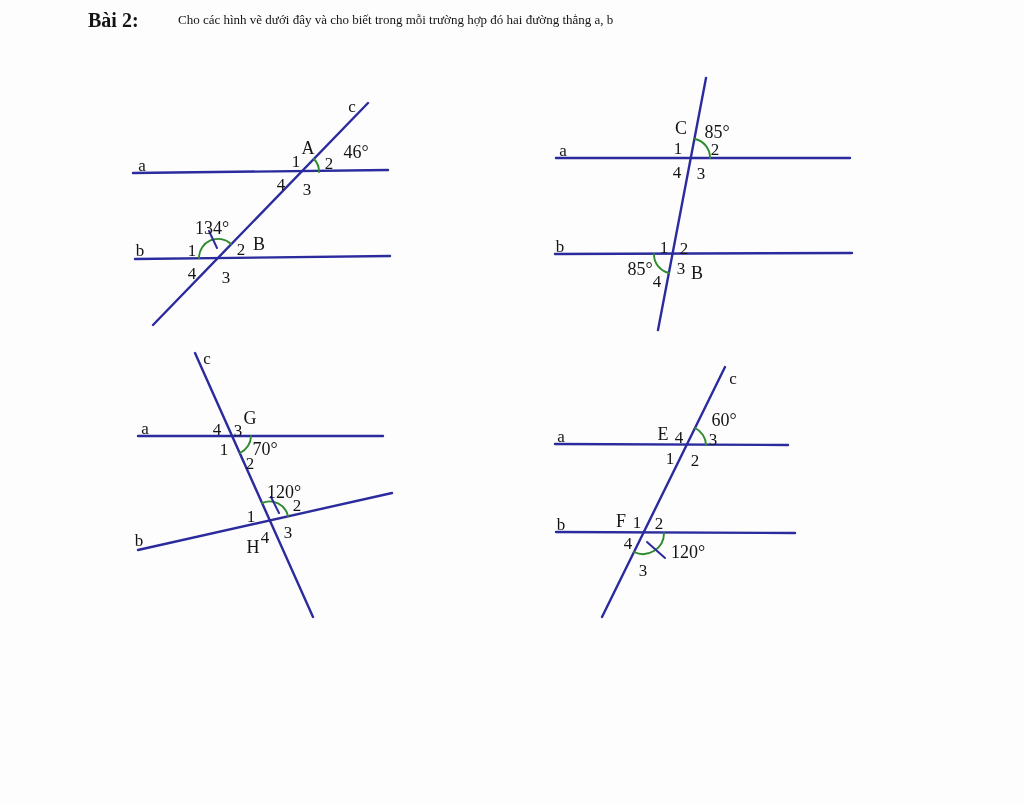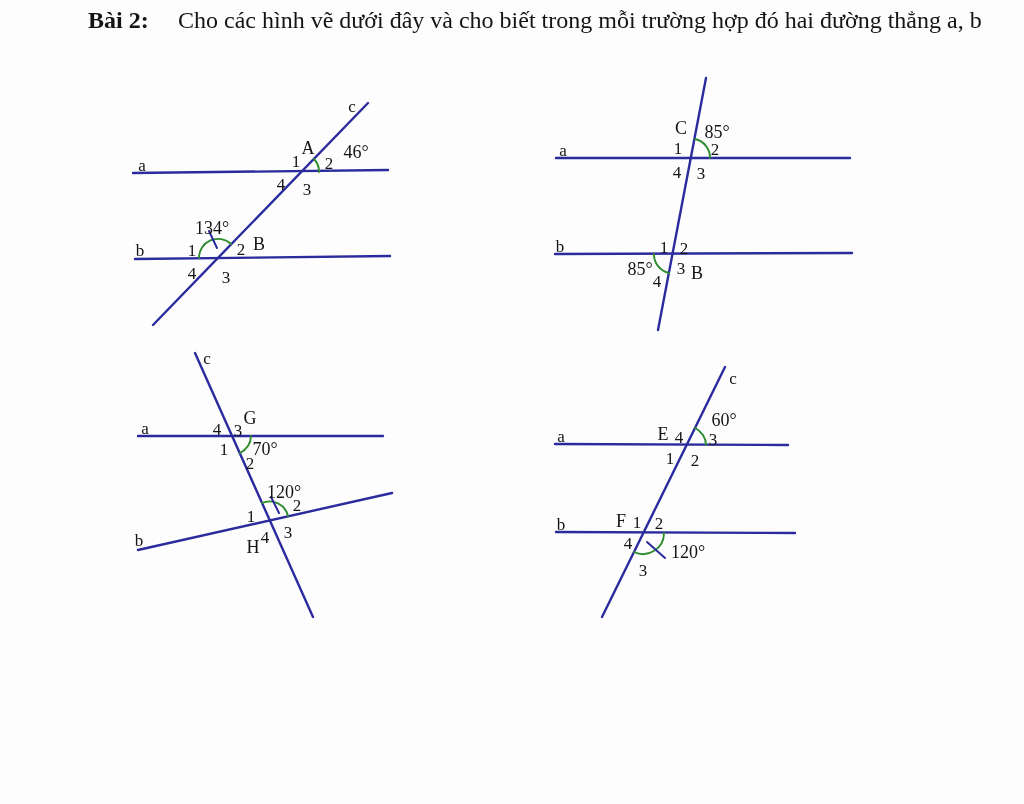--- a/index.html
+++ b/index.html
@@ -7,25 +7,25 @@
     width: 1024px; height: 804px;
     background: #fdfdfd;
     font-family: "Liberation Serif", "DejaVu Serif", serif;
     color: #141414;
     position: relative;
     overflow: hidden;
   }
   .header { position: absolute; top: 5px; left: 0; width: 1024px; }
   .problem-label {
     position: absolute; left: 88px; top: 0;
-    font-weight: bold; font-size: 24px; line-height: 30px; white-space: nowrap;
+    font-weight: bold; font-size: 20px; line-height: 30px; white-space: nowrap;
   }
   .statement {
     position: absolute; left: 178px; top: 0;
-    font-size: 24px; line-height: 30px; white-space: nowrap;
+    font-size: 13px; line-height: 30px; white-space: nowrap;
   }
   svg.figures { position: absolute; left: 0; top: 0; }
   .bl { stroke: #2b2b9e; stroke-width: 2.4; stroke-linecap: round; fill: none; }
   .tick { stroke: #2b2b9e; stroke-width: 2; stroke-linecap: round; }
   .arc { stroke: #2e8b2e; stroke-width: 1.9; fill: none; stroke-linecap: round; }
   text {
     font-family: "Liberation Serif", "DejaVu Serif", serif;
     font-size: 17px; fill: #141414; text-anchor: middle;
   }
   text.vertex { font-size: 18px; }

